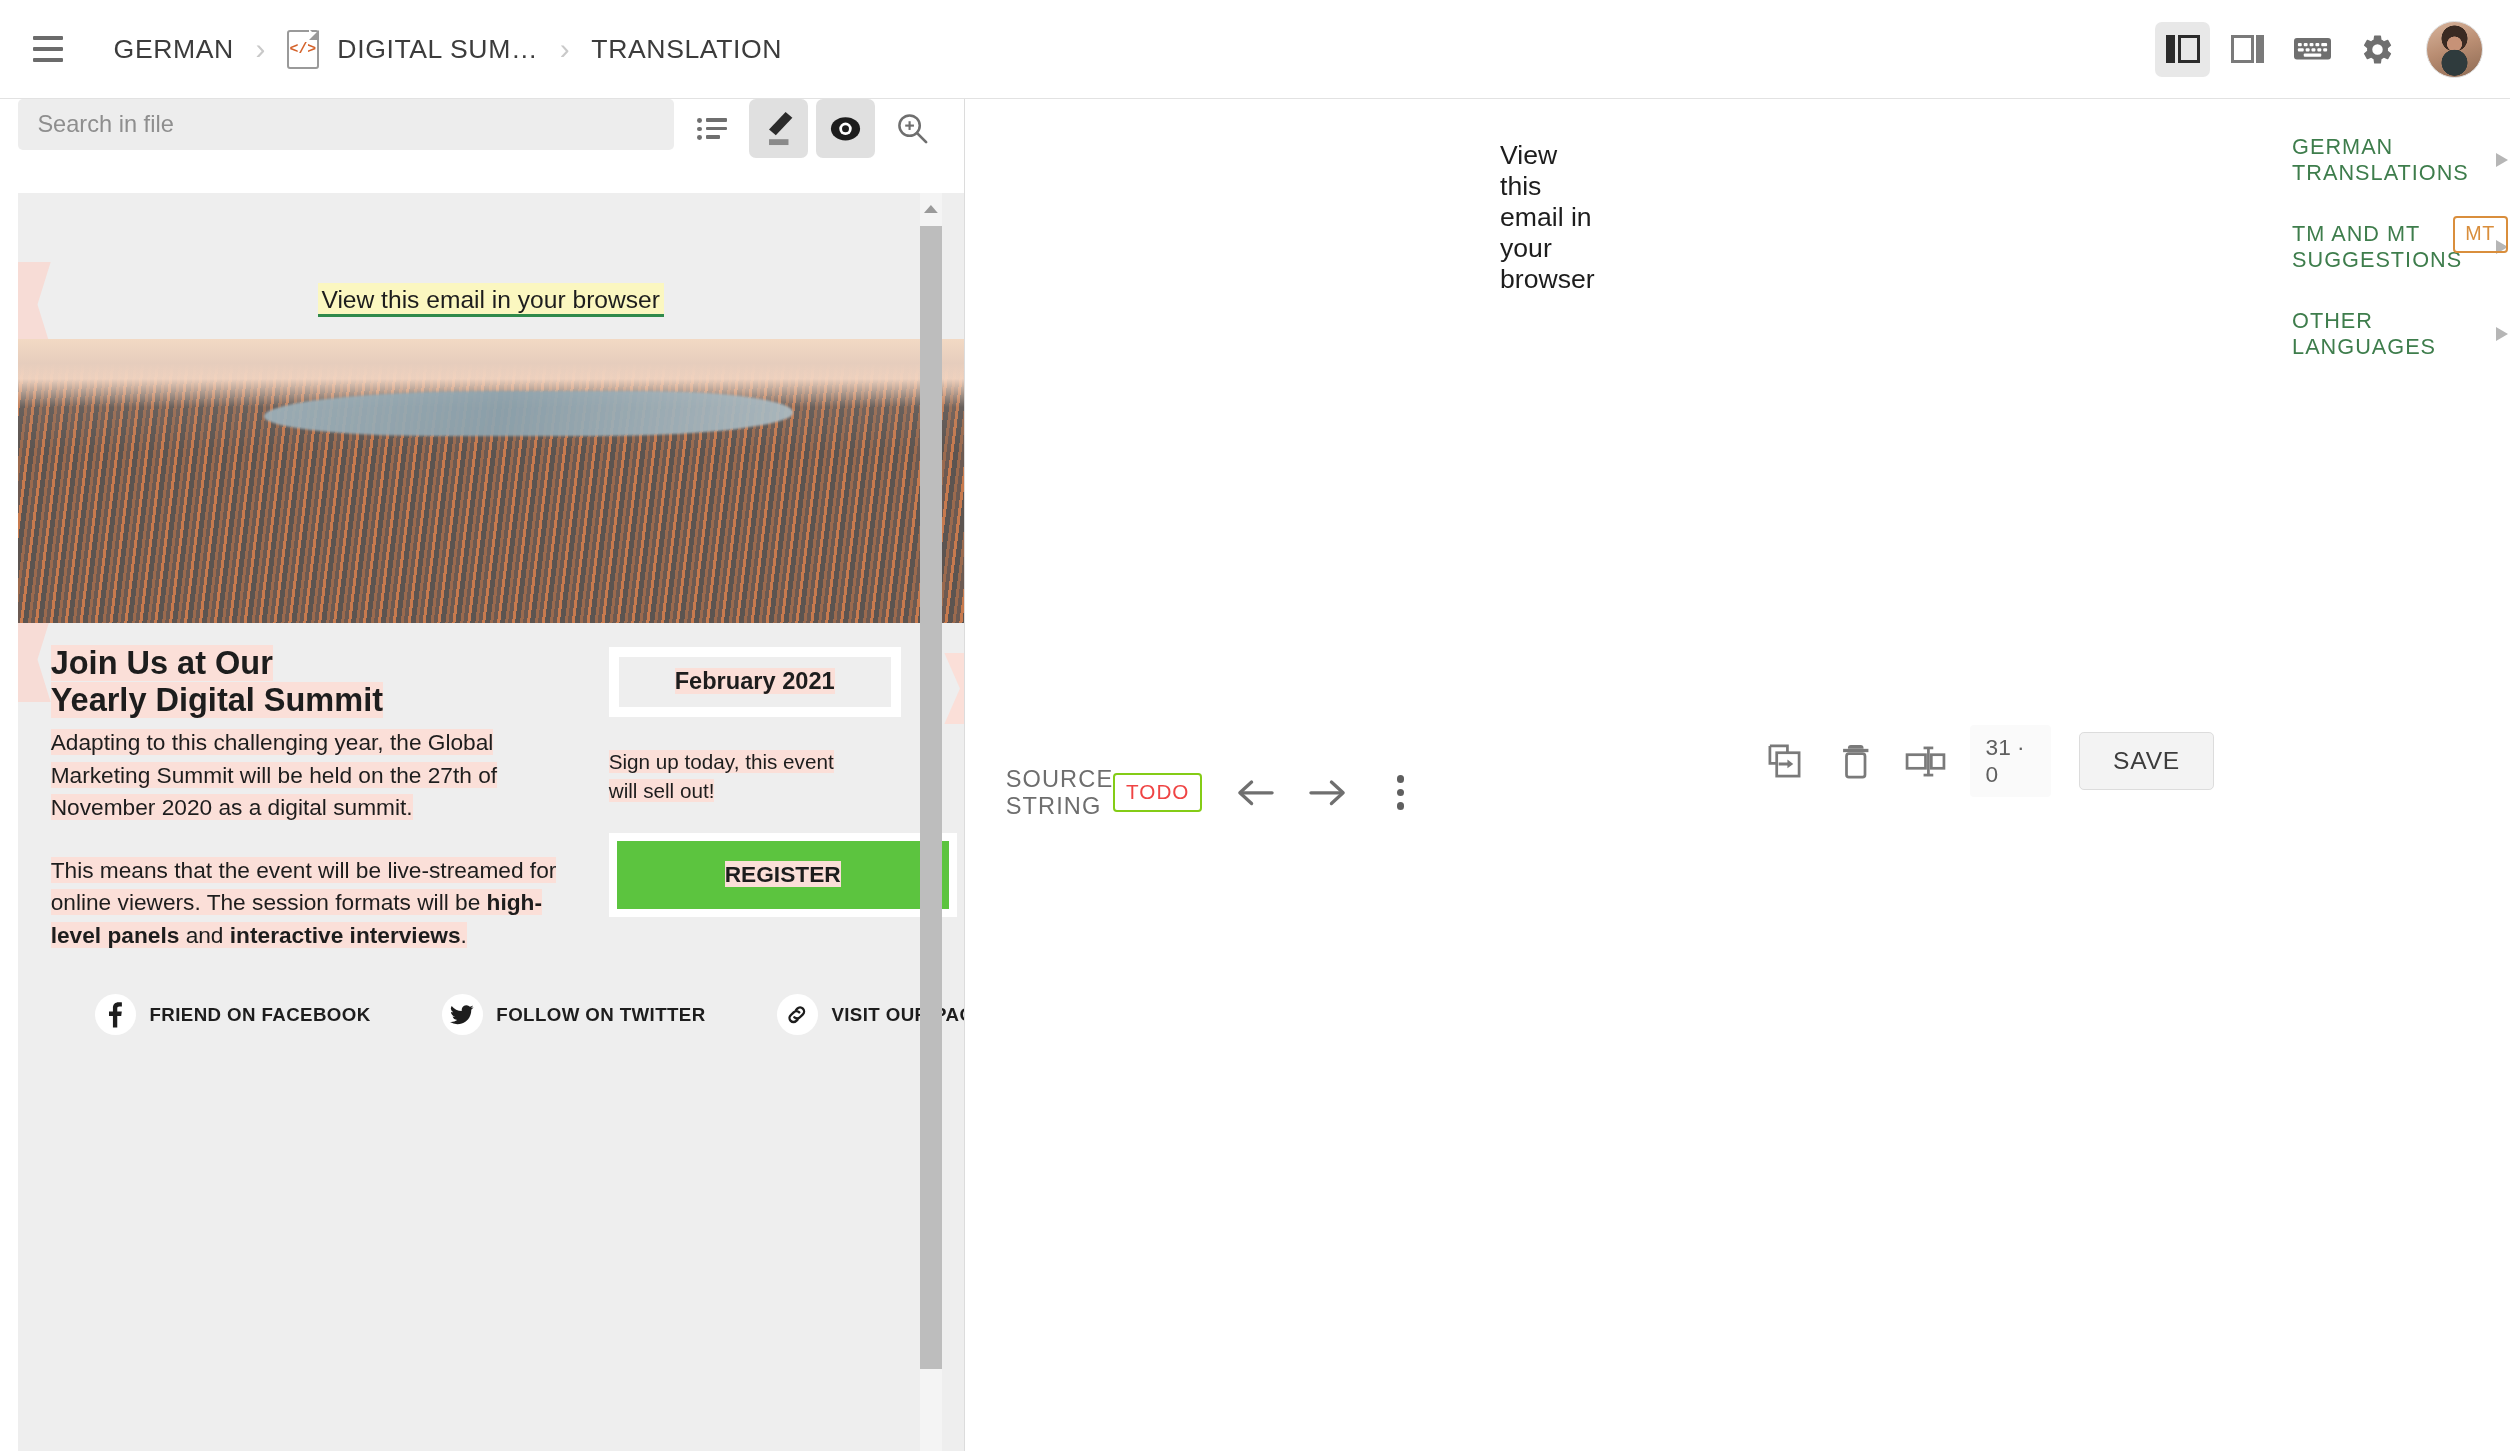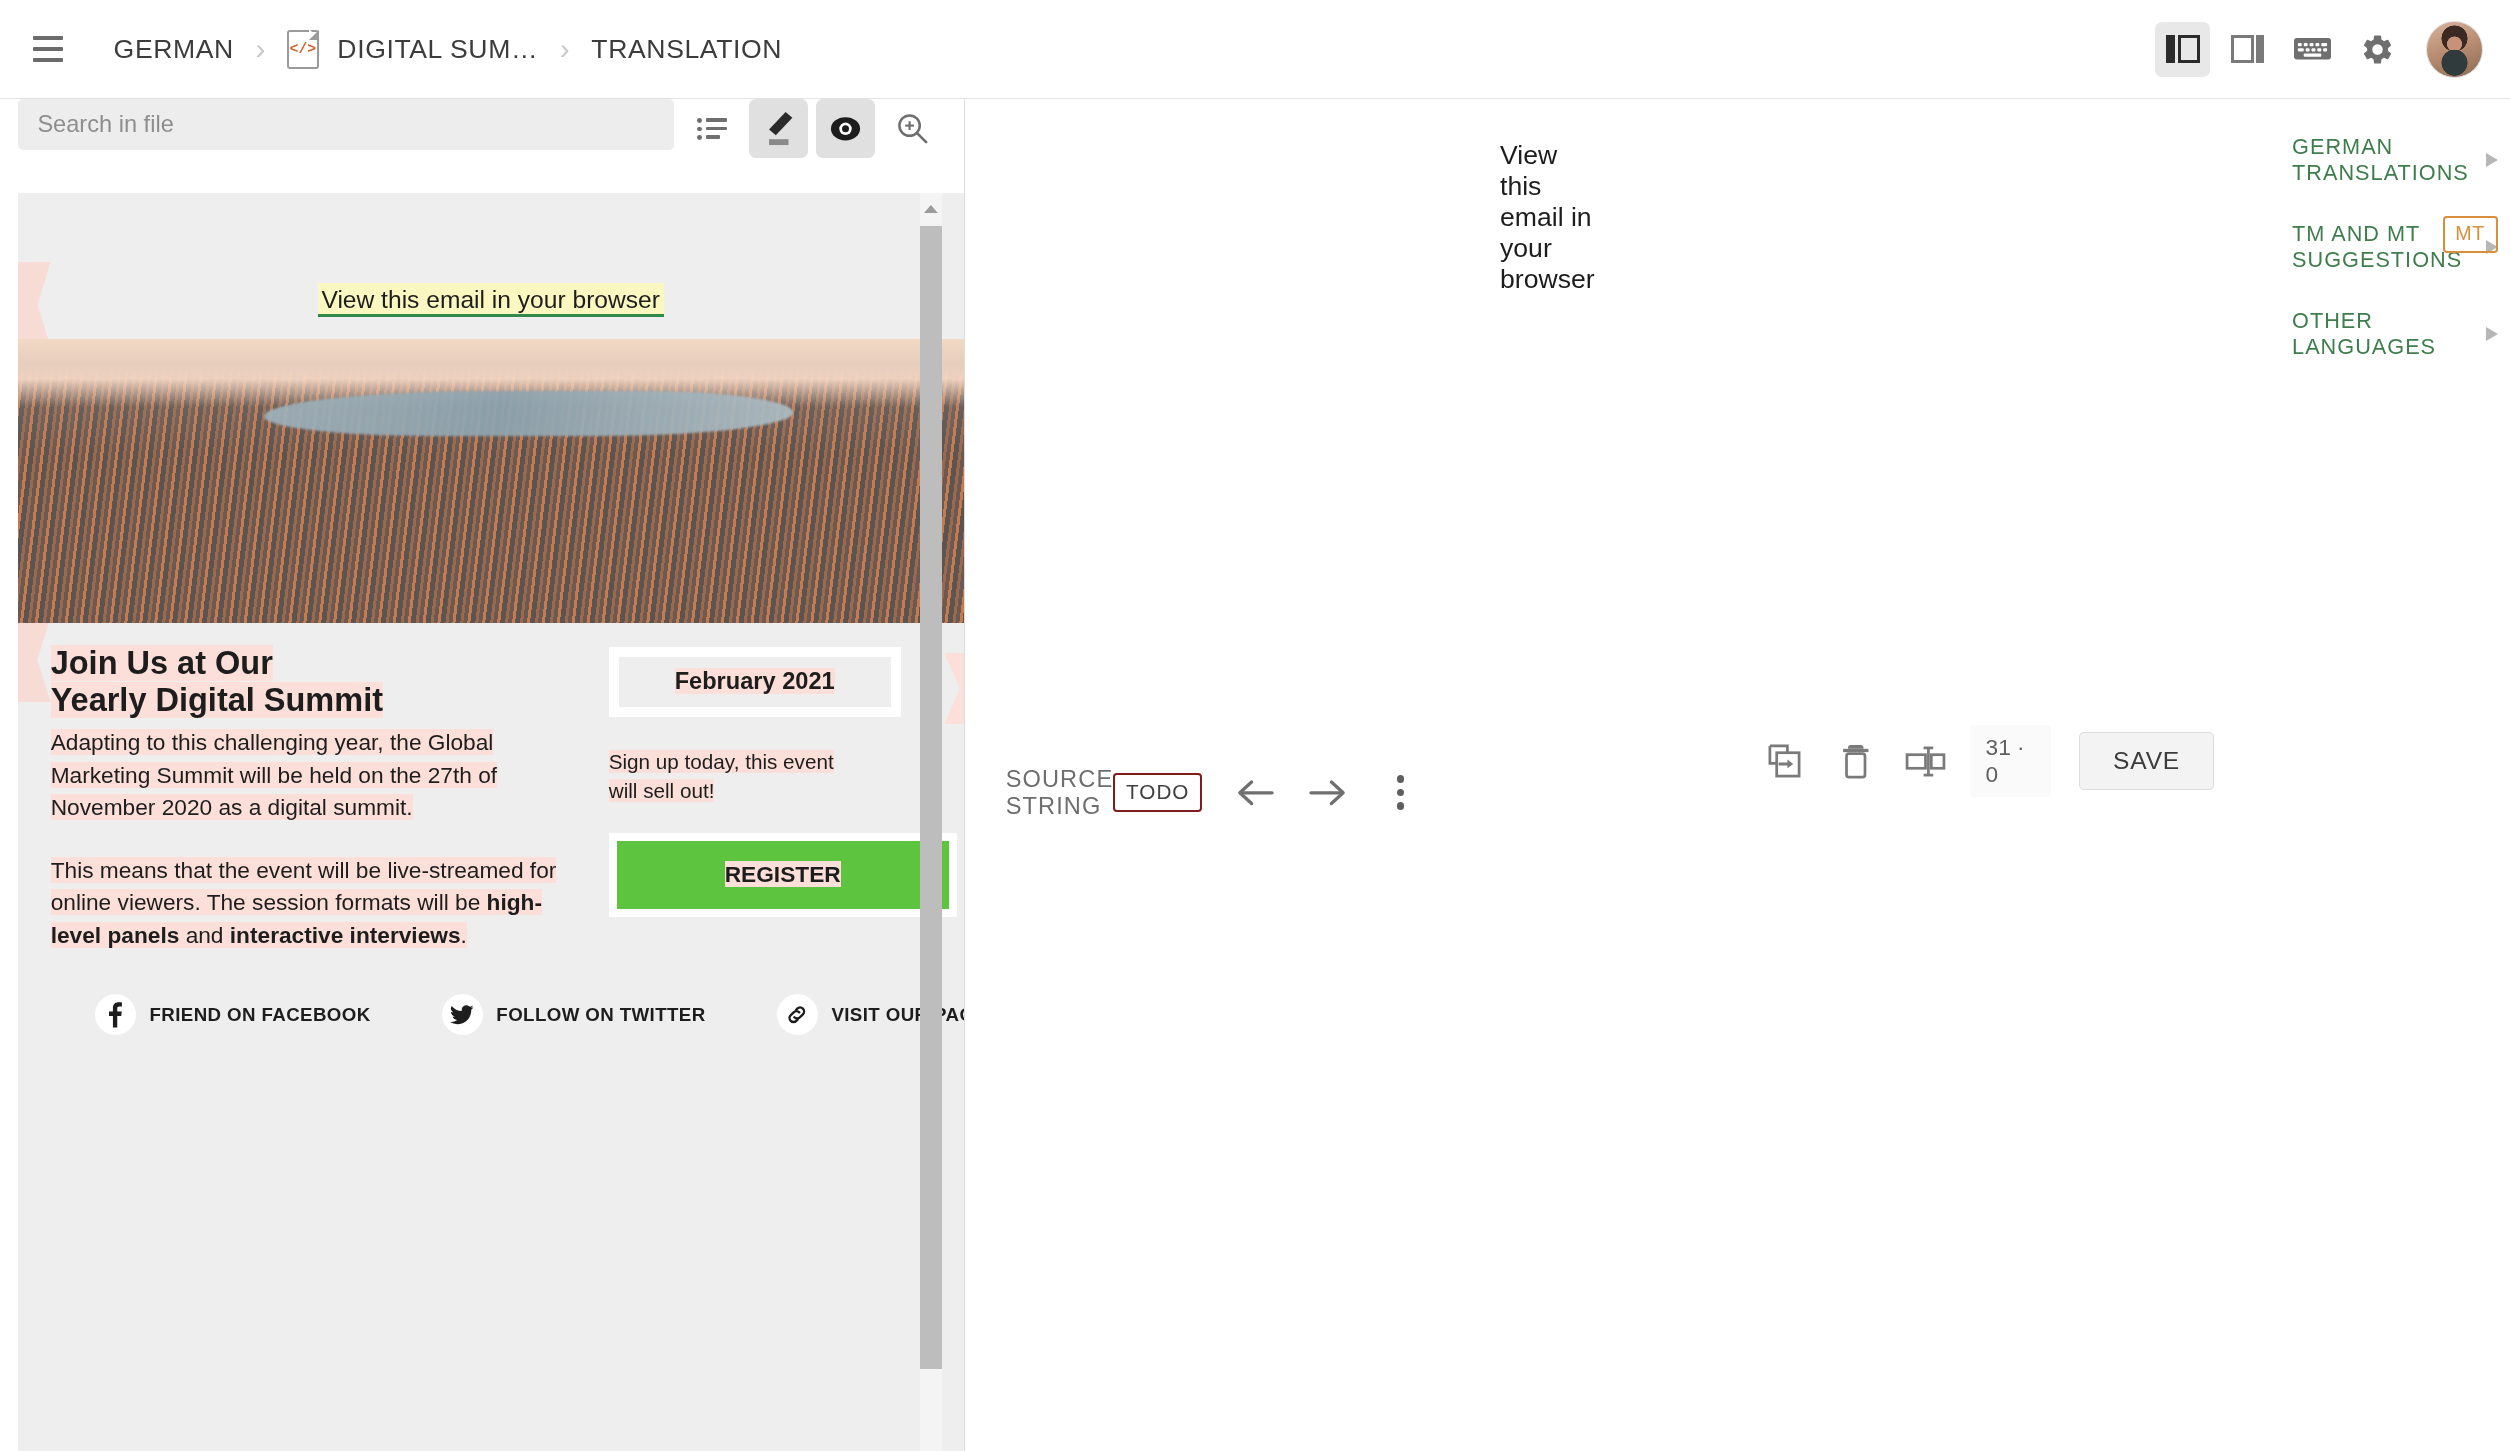--- a/index.html
+++ b/index.html
@@ -308,22 +308,22 @@
 
   #src-header {
     display: flex; align-items: center;
     padding: 35px 39px 0 41px;
   }
   #src-label {
     font-size: 23.6px; letter-spacing: 1.1px; color: #6e6e6e;
   }
   #src-actions { margin-left: auto; display: flex; align-items: center; gap: 29.6px; }
   #todo-badge {
-    border: 2px solid #7f1d1d;
-    color: #404040;
+    border: 2px solid #84cc16;
+    color: #ef4444;
     font-size: 20.7px; letter-spacing: 1px;
     padding: 4.9px 10.8px 5.9px;
     border-radius: 3.9px;
     cursor: pointer;
   }
   .arrow-btn { width: 45px; height: 45px; display: flex; align-items: center; justify-content: center; cursor: pointer; }
   #kebab { width: 39px; height: 45px; display: flex; flex-direction: column; align-items: center; justify-content: center; gap: 5.9px; cursor: pointer; }
   #kebab i { width: 7.9px; height: 7.9px; border-radius: 50%; background: #5f5f5f; display: block; }
 
   #source-text {
@@ -378,21 +378,21 @@
     border: 1px solid #dcdcdc;
     border-radius: 4.9px;
     padding: 13.8px 33px 14.8px;
     font-size: 24.6px; letter-spacing: 0.8px; color: #3c3c3c;
     cursor: pointer;
     font-family: "Liberation Sans", sans-serif;
   }
 
   #panels { padding: 0 41px; }
   .panel-row {
-    display: flex; align-items: center; gap: 17px;
+    display: flex; align-items: center; gap: 27px;
     padding: 35px 0 0 0;
     cursor: pointer;
     position: relative;
   }
   #mt-badge {
     position: absolute; right: 0; top: 29.6px;
     border: 2px solid #d98e3c;
     color: #d98e3c;
     font-size: 19.7px; letter-spacing: 0.6px;
     padding: 4.9px 10.8px 5.9px; border-radius: 3.9px;

